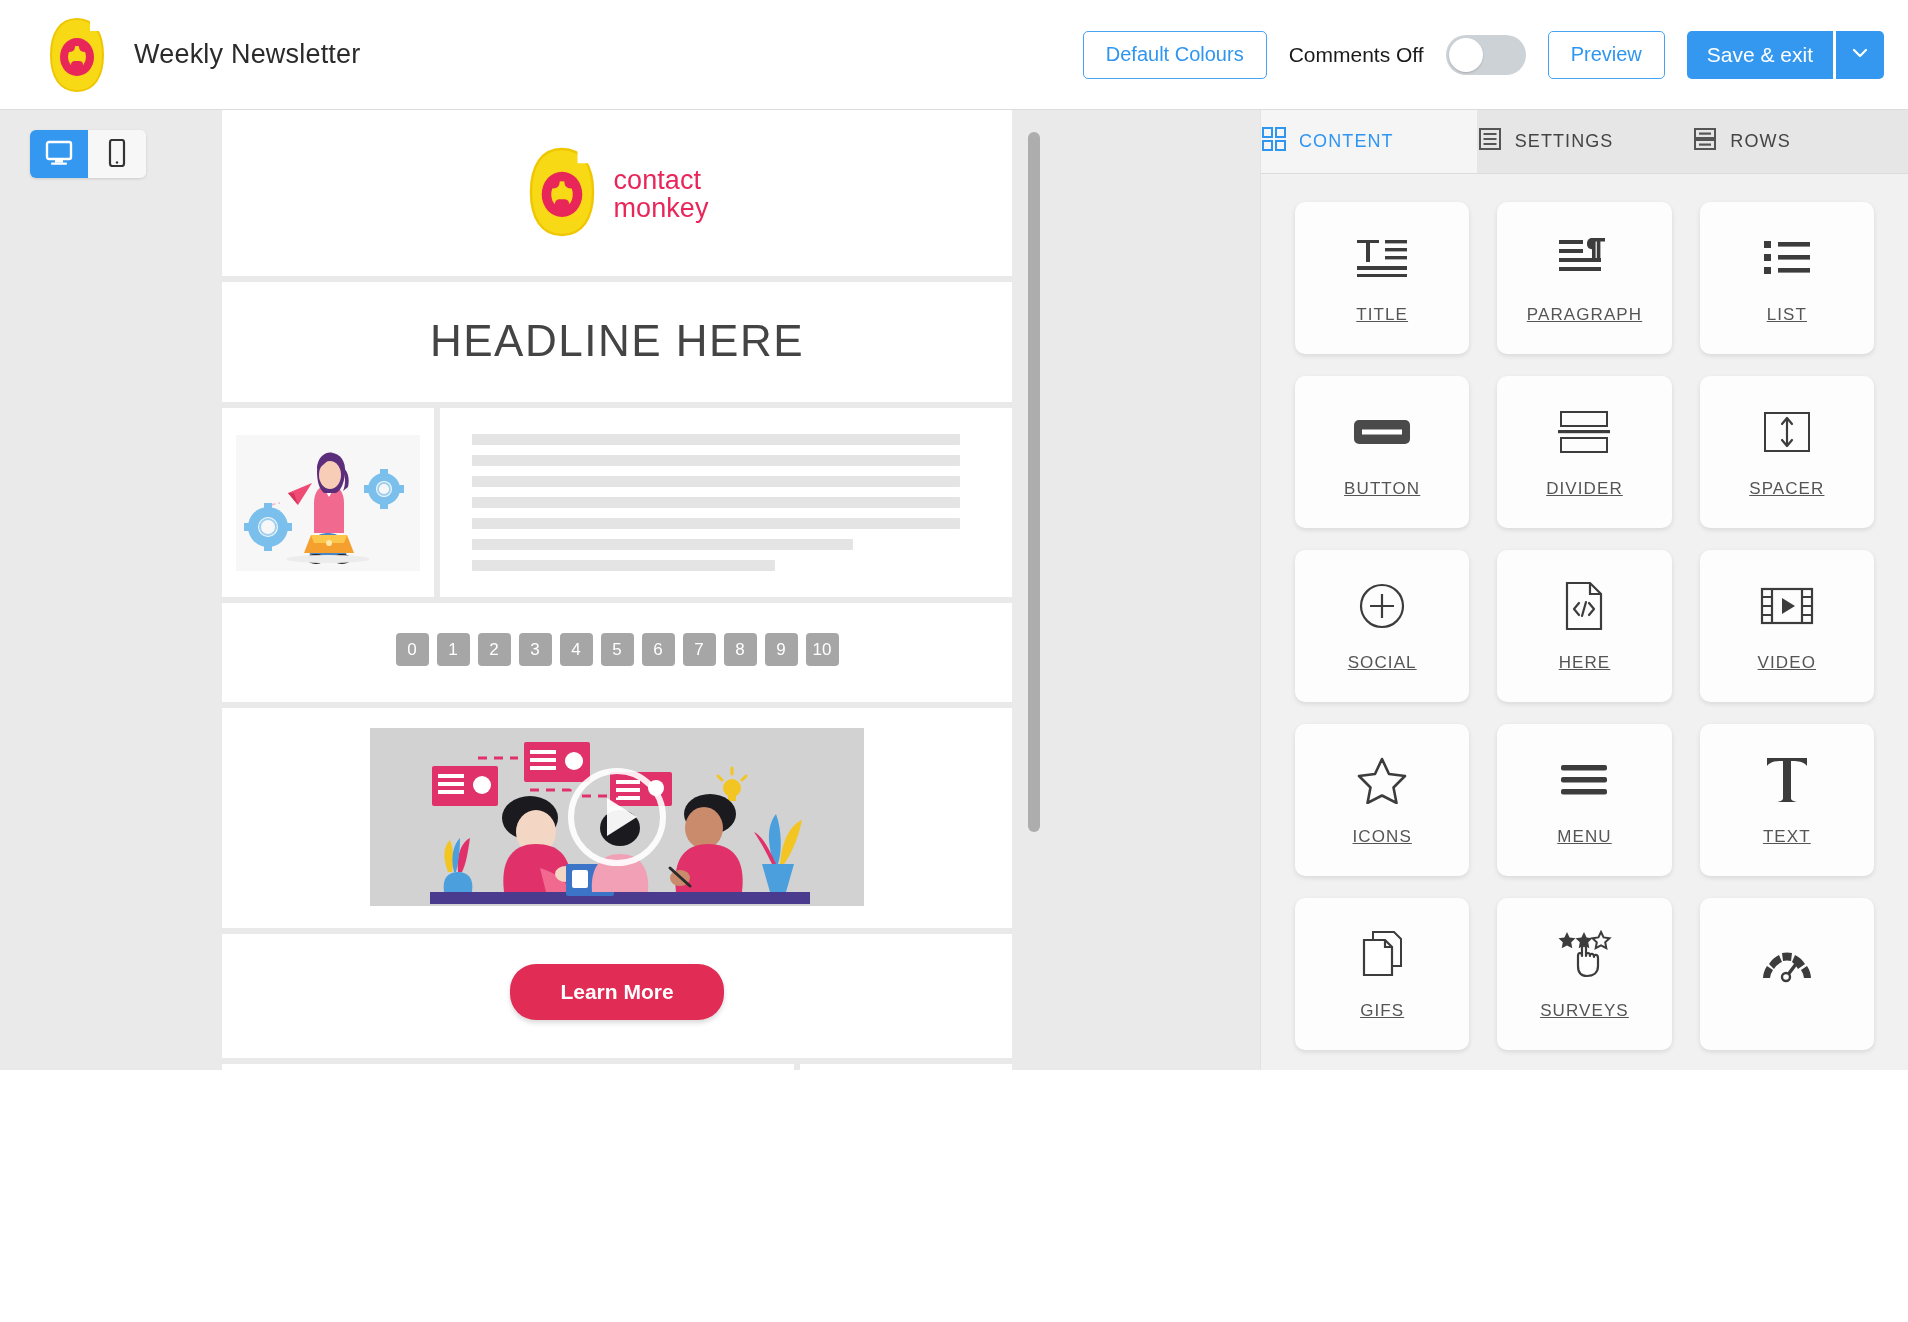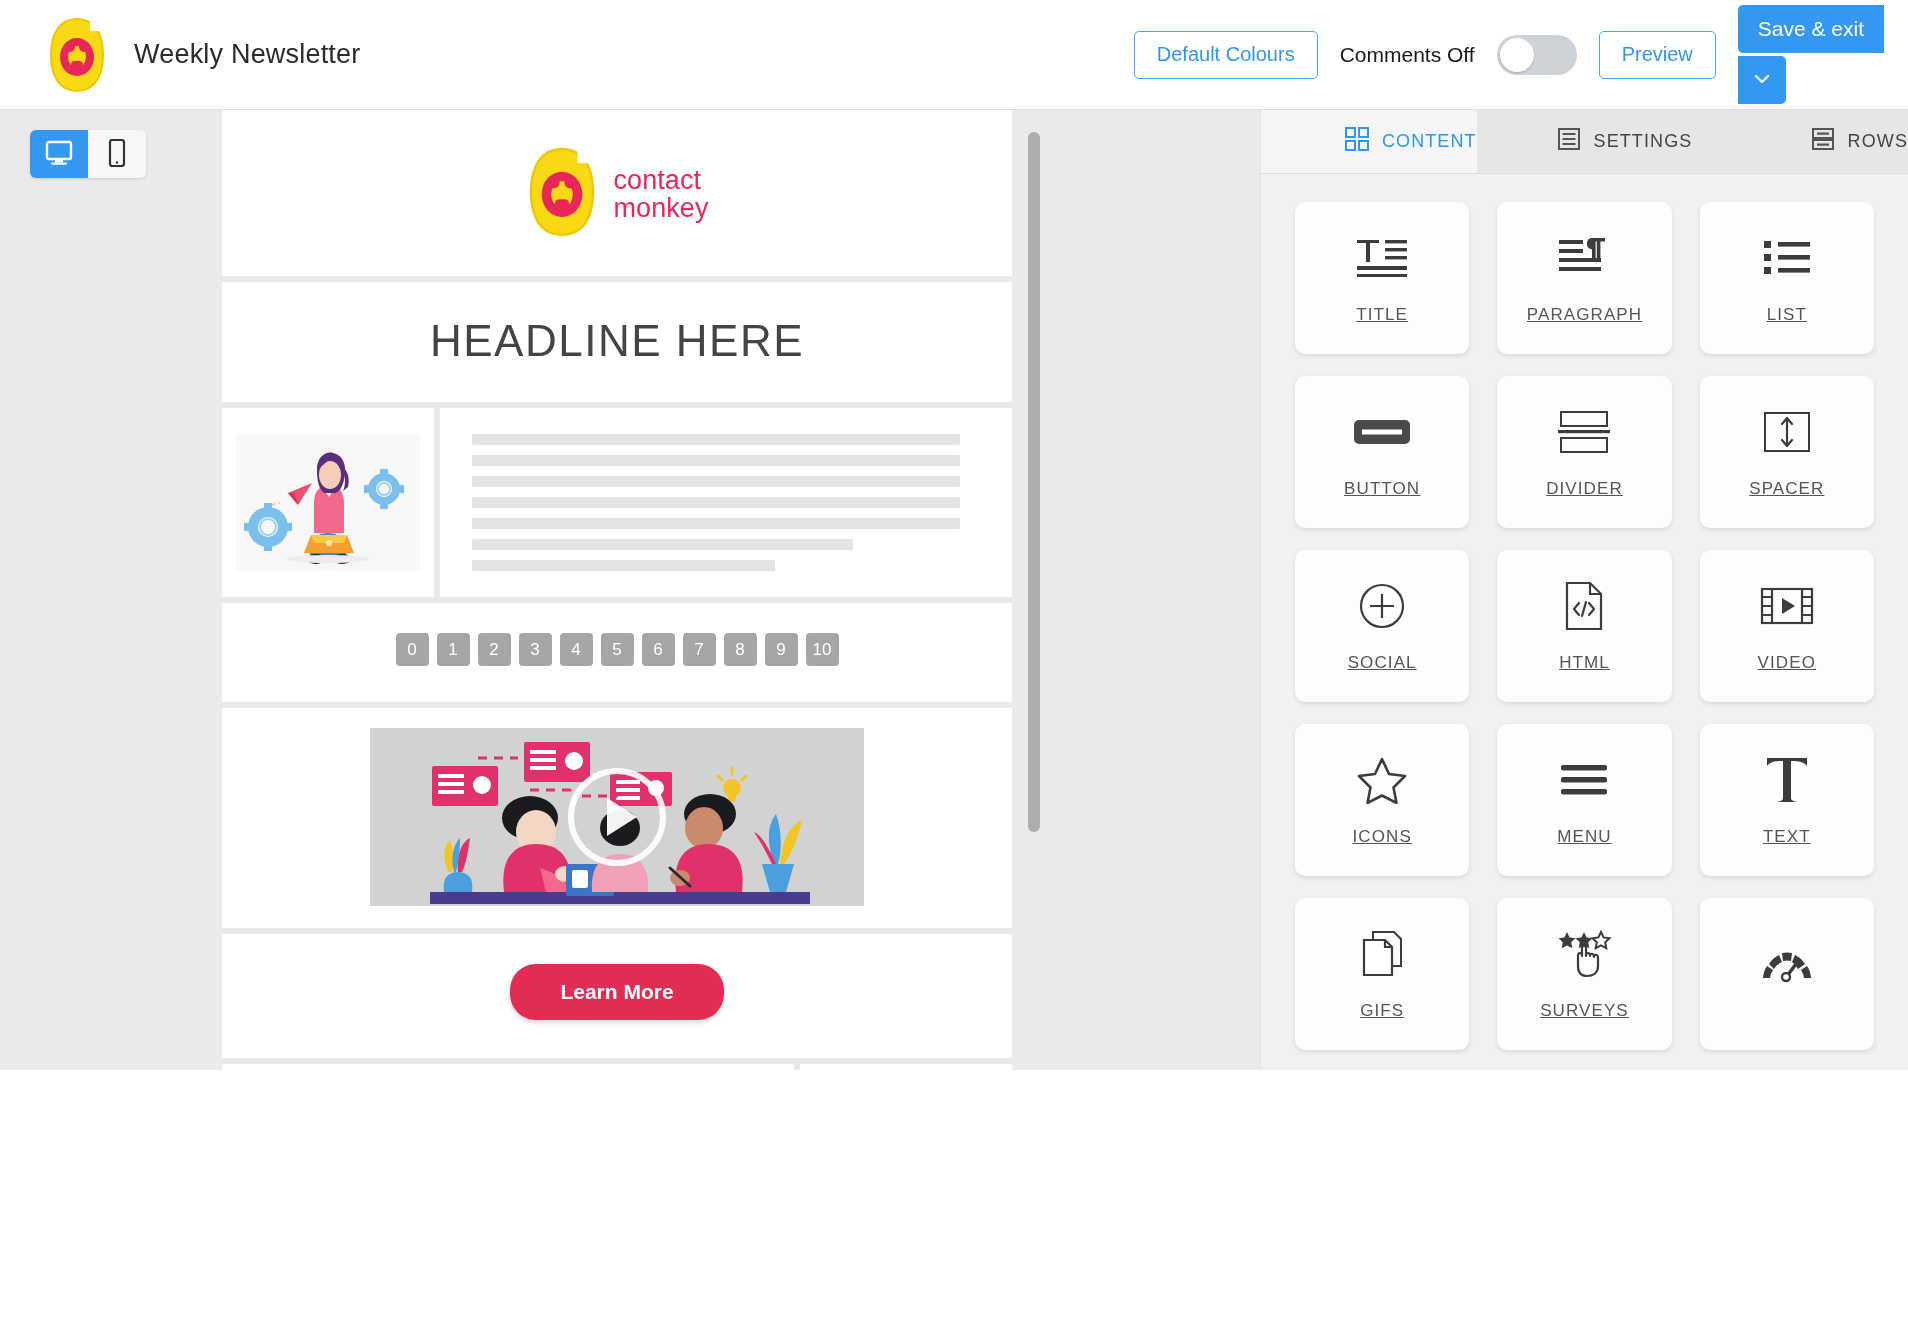--- a/index.html
+++ b/index.html
@@ -29,21 +29,21 @@
   }
   .comments-label { font-size: 21px; color: #1a1a1a; white-space: nowrap; }
   .toggle {
     width: 80px; height: 40px; border-radius: 20px; background: #cdd2d6;
     position: relative; cursor: pointer; flex: 0 0 auto;
   }
   .toggle .knob {
     position: absolute; top: 3px; left: 3px; width: 34px; height: 34px;
     border-radius: 50%; background: #fff; box-shadow: 0 1px 2px rgba(0,0,0,.18);
   }
-  .save-group { display: flex; gap: 3px; flex-direction: column; }
+  .save-group { display: flex; gap: 3px; }
   .btn-primary {
     height: 48px; padding: 0 20px; background: #3498f0; color: #fff;
     border: none; border-radius: 5px 0 0 5px; font-size: 21px; cursor: pointer;
     display: flex; align-items: center; white-space: nowrap;
   }
   .btn-caret {
     width: 48px; height: 48px; background: #3498f0; border: none;
     border-radius: 0 5px 5px 0; cursor: pointer;
     display: flex; align-items: center; justify-content: center;
   }
@@ -127,21 +127,21 @@
     background: #adadad; border-radius: 6px;
   }
 
   
   .right-panel {
     width: 648px; flex: 0 0 648px; background: #f1f1f1; display:flex; flex-direction: column;
     border-left: 1px solid #e2e2e2; overflow: hidden;
   }
   .tabs { display:flex; height: 64px; background: #e6e6e6; border-bottom: 1px solid #dcdcdc; }
   .tab {
-    flex: 1; display:flex; align-items:center; justify-content:flex-end; gap: 12px;
+    flex: 1; display:flex; align-items:center; justify-content:flex-start; gap: 12px;
     font-size: 18px; letter-spacing: 1.1px; color: #444; cursor: pointer;
     background: #e6e6e6; border: none;
   }
   .tab.active { background: #f5f5f5; color: #2e96f0; }
 
   .tile-scroll { flex: 1; overflow: hidden; padding: 28px 34px 0; }
   .tile-grid { display: grid; grid-template-columns: repeat(3, 1fr); gap: 22px 28px; }
   .tile {
     background: #fdfdfd; border-radius: 10px; height: 152px;
     box-shadow: 0 2px 5px rgba(0,0,0,.10);
@@ -623,21 +623,21 @@
           </div>
 
           <div class="tile">
             <div class="tile-ico">
               <svg width="42" height="50" viewBox="0 0 42 50">
                   <path d="M4 2 H27 L38 13 V48 H4 Z" fill="none" stroke="#3c3c3c" stroke-width="2.2"></path>
                   <path d="M27 2 V13 H38" fill="none" stroke="#3c3c3c" stroke-width="2.2"></path>
                   <path d="M16 22 L11 28 L16 34 M26 22 L31 28 L26 34 M23 21 L19 35" fill="none" stroke="#3c3c3c" stroke-width="2.2" stroke-linecap="round" stroke-linejoin="round"></path>
                 </svg>
             </div>
-            <div class="tile-label">HTML</div>
+            <div class="tile-label">HERE</div>
           </div>
 
           <div class="tile">
             <div class="tile-ico">
               <svg width="54" height="42" viewBox="0 0 54 42">
                   <rect x="2" y="4" width="50" height="34" fill="none" stroke="#3c3c3c" stroke-width="2.2"></rect>
                   <path d="M12 4 V38 M42 4 V38" stroke="#3c3c3c" stroke-width="2.2"></path>
                   <g stroke="#3c3c3c" stroke-width="1.8">
                     <path d="M2 12 H12 M2 21 H12 M2 30 H12 M42 12 H52 M42 21 H52 M42 30 H52"></path>
                   </g>

